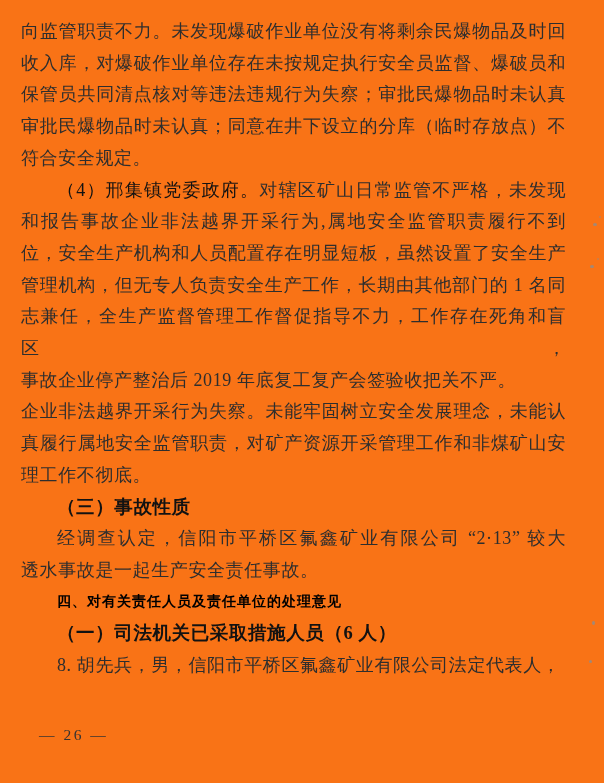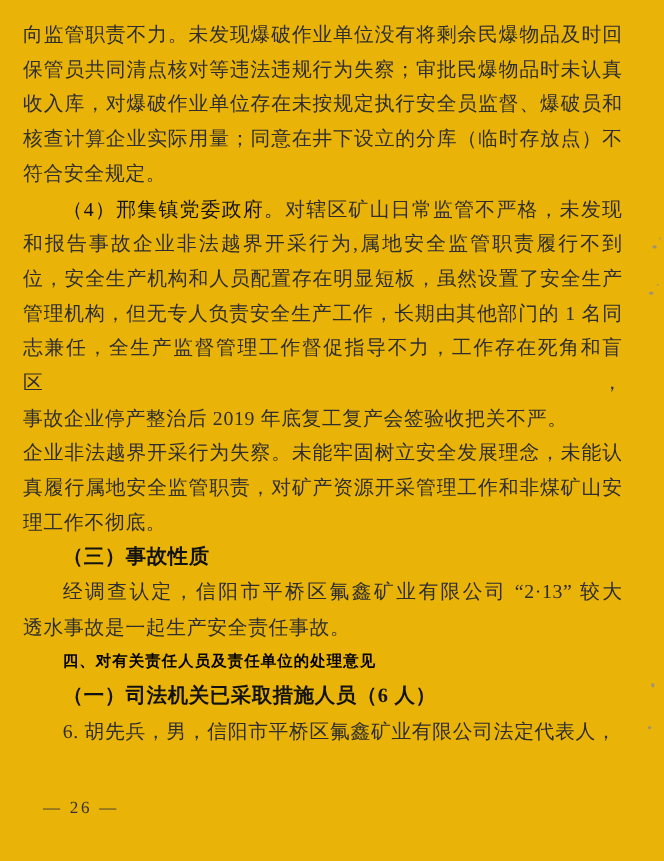--- a/index.html
+++ b/index.html
@@ -1,19 +1,19 @@
 <!DOCTYPE html>
 <html><head>
 <meta charset="utf-8">
 <style>
   html,body{margin:0;padding:0;background:#e8e8e8;}
   .page{
     position:relative;
     width:604px;height:783px;
-    background:#eab308;
+    background:#f97316;
     overflow:hidden;
     font-family:"Liberation Serif","DejaVu Serif",serif;
   }
   .content{
     position:absolute;
     left:21px;top:16px;
     width:545px;
   }
   .line{
     font-size:18px;
@@ -60,23 +60,23 @@
   .sp5{left:592px;top:621px;width:3px;height:4px;}
   .sp6{left:589px;top:660px;width:3px;height:3px;}
 </style>
 </head>
 <body>
 
 <div class="page">
   <div class="content">
       <div class="block">
         <div class="line  fill">向监管职责不力。未发现爆破作业单位没有将剩余民爆物品及时回</div>
+        <div class="line  fill">收入库，对爆破作业单位存在未按规定执行安全员监督、爆破员和</div>
         <div class="line  fill">保管员共同清点核对等违法违规行为失察；审批民爆物品时未认真</div>
-        <div class="line  fill">收入库，对爆破作业单位存在未按规定执行安全员监督、爆破员和</div>
-        <div class="line  fill">核查计算企业实际用量；同意在井下设立的分库（临时存放点）不</div>
+        <div class="line  fill">审批民爆物品时未认真；同意在井下设立的分库（临时存放点）不</div>
         <div class="line ">符合安全规定。</div>
       </div>
       <div class="block">
         <div class="line  fill indent"><b class="lead">（4）邢集镇党委政府。</b>对辖区矿山日常监管不严格，未发现</div>
         <div class="line  fill">和报告事故企业非法越界开采行为,属地安全监管职责履行不到</div>
         <div class="line  fill">位，安全生产机构和人员配置存在明显短板，虽然设置了安全生产</div>
         <div class="line  fill">管理机构，但无专人负责安全生产工作，长期由其他部门的 1 名同</div>
         <div class="line  fill">志兼任，全生产监督管理工作督促指导不力，工作存在死角和盲区，</div>
         <div class="line ">事故企业停产整治后 2019 年底复工复产会签验收把关不严。</div>
       </div>
@@ -92,21 +92,21 @@
         <div class="line  fill indent">经调查认定，信阳市平桥区氟鑫矿业有限公司 “2·13” 较大</div>
         <div class="line ">透水事故是一起生产安全责任事故。</div>
       </div>
       <div class="block">
         <div class="line hei indent">四、对有关责任人员及责任单位的处理意见</div>
       </div>
       <div class="block">
         <div class="line kai indent">（一）司法机关已采取措施人员（6 人）</div>
       </div>
       <div class="block">
-        <div class="line  indent">6. 胡先兵，男，信阳市平桥区氟鑫矿业有限公司法定代表人，</div>
+        <div class="line  indent">8. 胡先兵，男，信阳市平桥区氟鑫矿业有限公司法定代表人，</div>
       </div>
     </div>
 
   <div class="footer">— 26 —</div>
 
   <div class="speckle sp1"></div>
   <div class="speckle sp2"></div>
   <div class="speckle sp3"></div>
   <div class="speckle sp4"></div>
   <div class="speckle sp5"></div>

